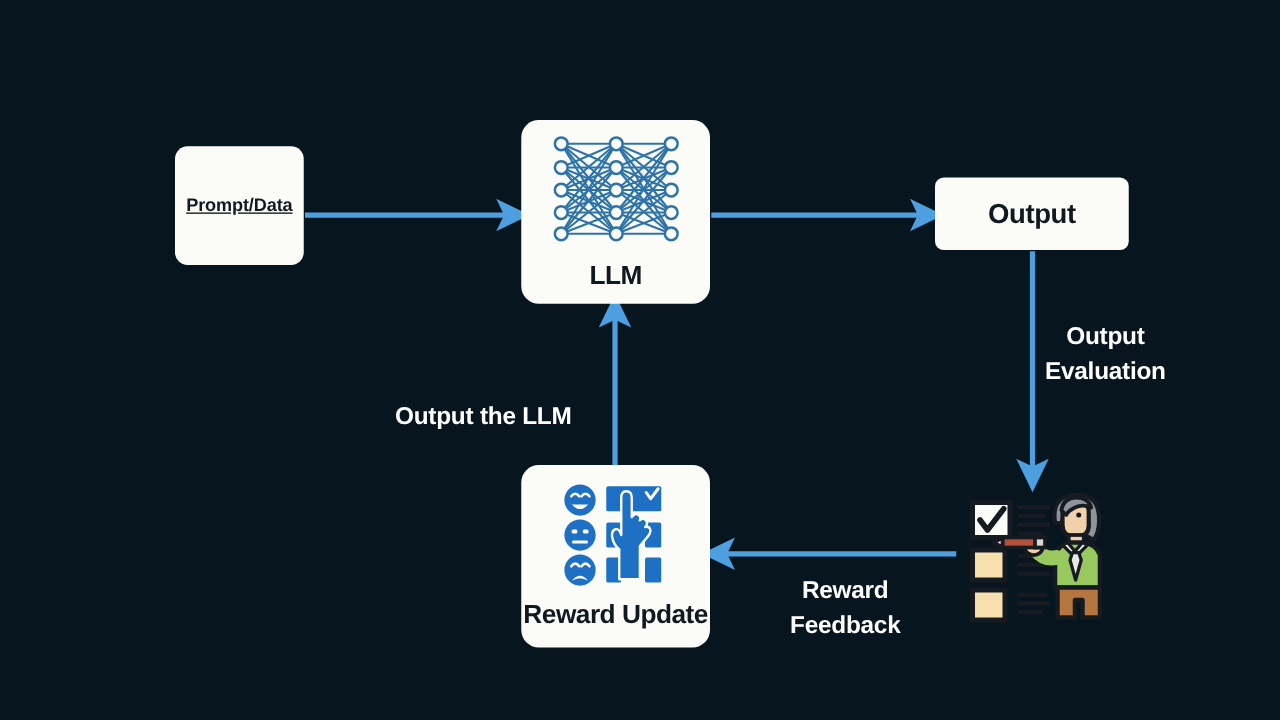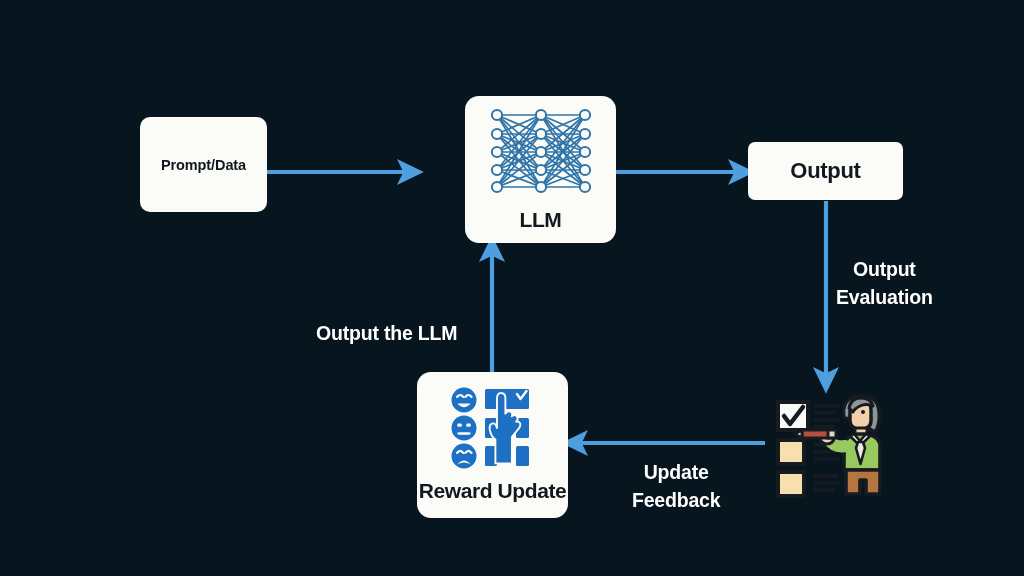--- a/index.html
+++ b/index.html
@@ -25,36 +25,36 @@
     border-radius: 14px;
     box-sizing: border-box;
     display: flex;
     flex-direction: column;
     align-items: center;
     justify-content: center;
   }
   #box-prompt {
     left: 140px;
     top: 117px;
-    width: 127px;
+    width: 103px;
     height: 95px;
     border-radius: 10px;
+    text-decoration: underline;
   }
   #box-prompt .node-label {
     font-size: 14.5px;
     font-weight: 700;
     color: #111820;
     letter-spacing: -0.1px;
   }
   #box-llm {
     left: 417px;
     top: 96px;
     width: 151px;
     height: 147px;
-    margin-left: 48px;
   }
   #box-output {
     left: 748px;
     top: 142px;
     width: 155px;
     height: 58px;
     border-radius: 7px;
   }
   #box-output .node-label {
     font-size: 22px;
@@ -331,16 +331,16 @@
         <path d="M80 82 h34 v24 h-14 v-14 h-6 v14 h-14 z" fill="#b5763f" stroke="#161b22" stroke-width="3.6" stroke-linejoin="round"></path>
       </g>
     </svg>
   </div>
 
   <div class="edge-label" id="label-update">Output the LLM</div>
 
   <div class="edge-label" id="label-output-eval">Output
 Evaluation</div>
 
-  <div class="edge-label" id="label-human-feedback">Update
+  <div class="edge-label" id="label-human-feedback">Reward
 Feedback</div>
 
 </div>
 
 </body></html>

